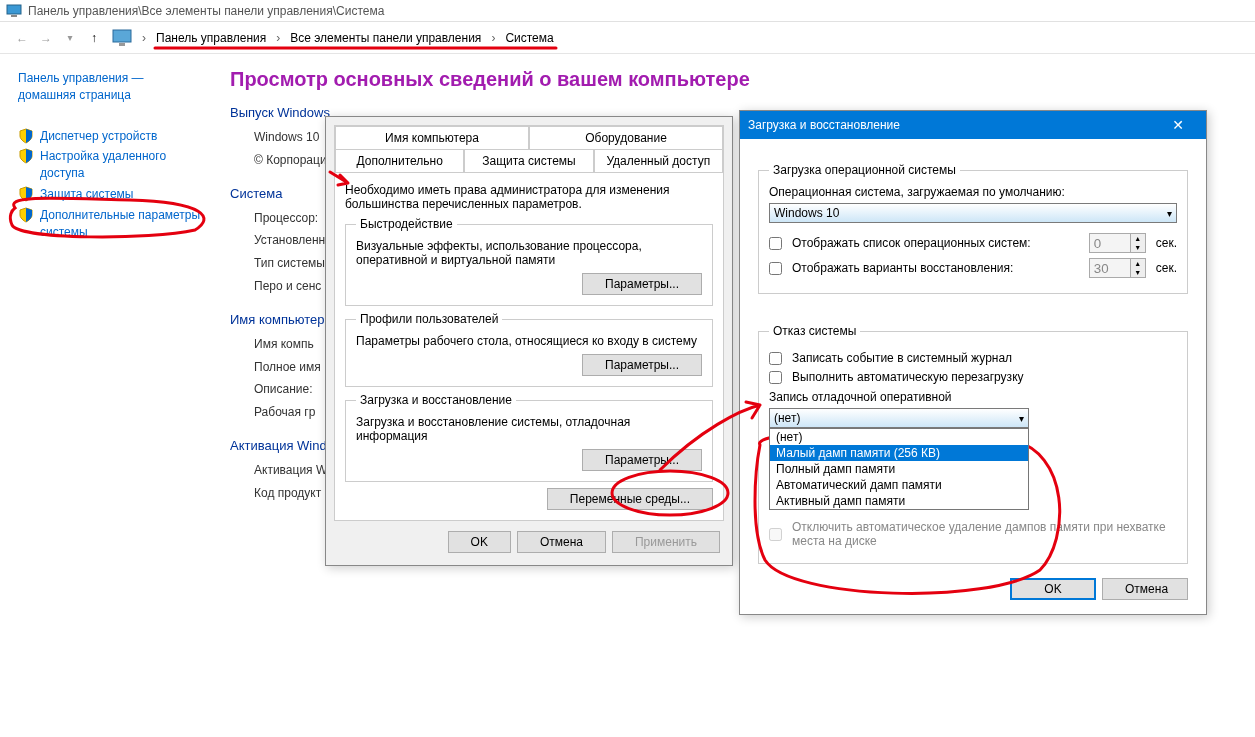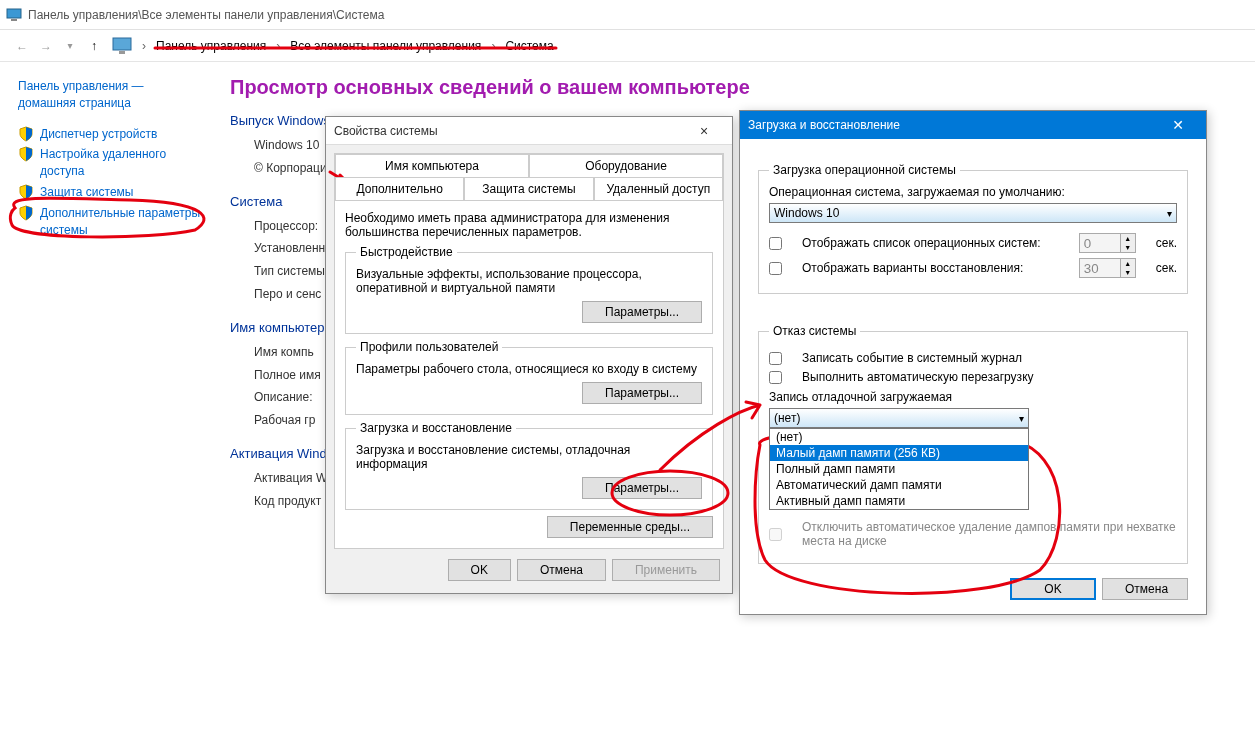--- a/index.html
+++ b/index.html
@@ -1,17 +1,17 @@
 <!DOCTYPE html>
 <html><head>
 <meta charset="utf-8">
 <style>
   html,body{margin:0;padding:0;font-family:"Segoe UI",Tahoma,sans-serif;font-size:12px;color:#000;background:#fff;}
   *{box-sizing:border-box;}
-  .titlebar{height:30px;background:#fff;border-bottom:1px solid #e1e1e1;display:flex;align-items:center;padding:8px 6px;color:#555;}
+  .titlebar{height:22px;background:#fff;border-bottom:1px solid #e1e1e1;display:flex;align-items:center;padding:8px 6px;color:#555;}
   .titlebar .ico{width:16px;height:16px;margin-right:6px;display:inline-flex;align-items:center;justify-content:center;}
   .navrow{height:32px;display:flex;align-items:center;padding:0 10px;border-bottom:1px solid #e5e5e5;}
   .navarrow{width:24px;height:24px;display:flex;align-items:center;justify-content:center;color:#999;}
   .navarrow.enabled{color:#000;}
   .crumbbar{margin-left:6px;flex:1;display:flex;align-items:center;height:24px;}
   .crumbbar .monitor{width:20px;height:18px;margin-right:4px;}
   .crumb{padding:2px 4px;}
   .crumbsep{padding:0 6px;color:#666;}
   .body{display:flex;position:relative;}
   .side{width:210px;padding:16px 8px 8px 18px;}
@@ -40,21 +40,21 @@
   fieldset legend{padding:0 4px;}
   .btn{background:#e1e1e1;border:1px solid #adadad;padding:3px 22px;font-size:12px;cursor:default;}
   .btn-row{display:flex;justify-content:flex-end;gap:6px;margin-top:6px;}
   .btn.disabled{color:#999;}
   .btn.default{border:1px solid #0078d7;box-shadow:inset 0 0 0 1px #0078d7;}
   .select{width:100%;height:20px;border:1px solid #7a7a7a;background:#cde6f7 linear-gradient(#fff,#cde6f7);padding:0 4px;display:flex;align-items:center;position:relative;}
   .select .chev{position:absolute;right:4px;font-size:10px;}
   .dropdown{position:absolute;background:#fff;border:1px solid #767676;z-index:5;}
   .dropdown div{padding:1px 6px;}
   .dropdown div.sel{background:#0078d7;color:#fff;}
-  .chk{display:flex;align-items:center;gap:20px;margin:5px 0;}
+  .chk{display:flex;align-items:center;gap:10px;margin:5px 0;}
   .chk input{margin:0;}
   .spin{display:inline-flex;border:1px solid #aaa;height:20px;}
   .spin input{width:40px;border:none;padding:0 4px;height:18px;background:#f4f4f4;color:#888;}
   .spin .btns{display:flex;flex-direction:column;border-left:1px solid #aaa;}
   .spin .btns span{font-size:7px;line-height:9px;width:14px;text-align:center;background:#eee;}
   
   .ann{position:absolute;pointer-events:none;}
   
   .monitor-svg{width:16px;height:16px;}
 </style>
@@ -88,21 +88,21 @@
     <span class="crumbsep">›</span>
     <span class="crumb">Все элементы панели управления</span>
     <span class="crumbsep">›</span>
     <span class="crumb">Система</span>
   </div>
 </div>
 
 <div class="body">
 
   <div class="side">
-    <a href="#" style="margin-bottom:14px;">Панель управления — домашняя страница</a>
+    <a href="#" style="margin-bottom:24px;">Панель управления — домашняя страница</a>
     <div class="item">
       <span class="shield"><svg viewBox="0 0 16 16">
             <path d="M8 1 L14 3 V8 C14 12 8 15 8 15 C8 15 2 12 2 8 V3 Z" fill="#ffcf00" stroke="#c79a00"></path>
             <path d="M8 1 L14 3 V8 C14 12 8 15 8 15 Z" fill="#0066cc"></path>
           </svg></span>
       <a href="#">Диспетчер устройств</a>
     </div>
     <div class="item">
       <span class="shield"><svg viewBox="0 0 16 16">
             <path d="M8 1 L14 3 V8 C14 12 8 15 8 15 C8 15 2 12 2 8 V3 Z" fill="#ffcf00" stroke="#c79a00"></path>
@@ -141,24 +141,20 @@
     <div class="kv">Полное имя</div>
     <div class="kv">Описание:</div>
     <div class="kv">Рабочая гр</div>
     <div class="grp-title">Активация Wind</div>
     <div class="kv">Активация W</div>
     <div class="kv">Код продукт</div>
   </div>
 </div>
 
 <div class="dialog" style="left:325px;top:116px;width:408px;">
-  <div class="dlg-title white">
-    <span>Свойства системы</span>
-    <span class="dlg-close">×</span>
-  </div>
   <div class="dlg-body">
     <div class="tabs">
       <div class="tab row1">Имя компьютера</div>
       <div class="tab row1">Оборудование</div>
       <div class="tab row2 active">Дополнительно</div>
       <div class="tab row2">Защита системы</div>
       <div class="tab row2">Удаленный доступ</div>
     </div>
     <div class="tabpane">
       <div style="margin-bottom:6px;">Необходимо иметь права администратора для изменения большинства перечисленных параметров.</div>
@@ -237,21 +233,21 @@
     <fieldset style="margin-top:30px;">
       <legend>Отказ системы</legend>
       <div class="chk">
           <input type="checkbox" style="">
           <span>Записать событие в системный журнал</span>
         </div>
       <div class="chk">
           <input type="checkbox" style="">
           <span>Выполнить автоматическую перезагрузку</span>
         </div>
-      <div style="margin-top:6px;">Запись отладочной загружаемая</div>
+      <div style="margin-top:6px;">Запись отладочной оперативной</div>
       <div style="position:relative;margin-top:4px;">
         <div class="select" style="width:260px;">
           <span>(нет)</span>
           <span class="chev">▾</span>
         </div>
         <div class="dropdown" style="left:0;top:20px;width:260px;">
           <div>(нет)</div>
           <div class="sel">Малый дамп памяти (256 КВ)</div>
           <div>Полный дамп памяти</div>
           <div>Автоматический дамп памяти</div>

